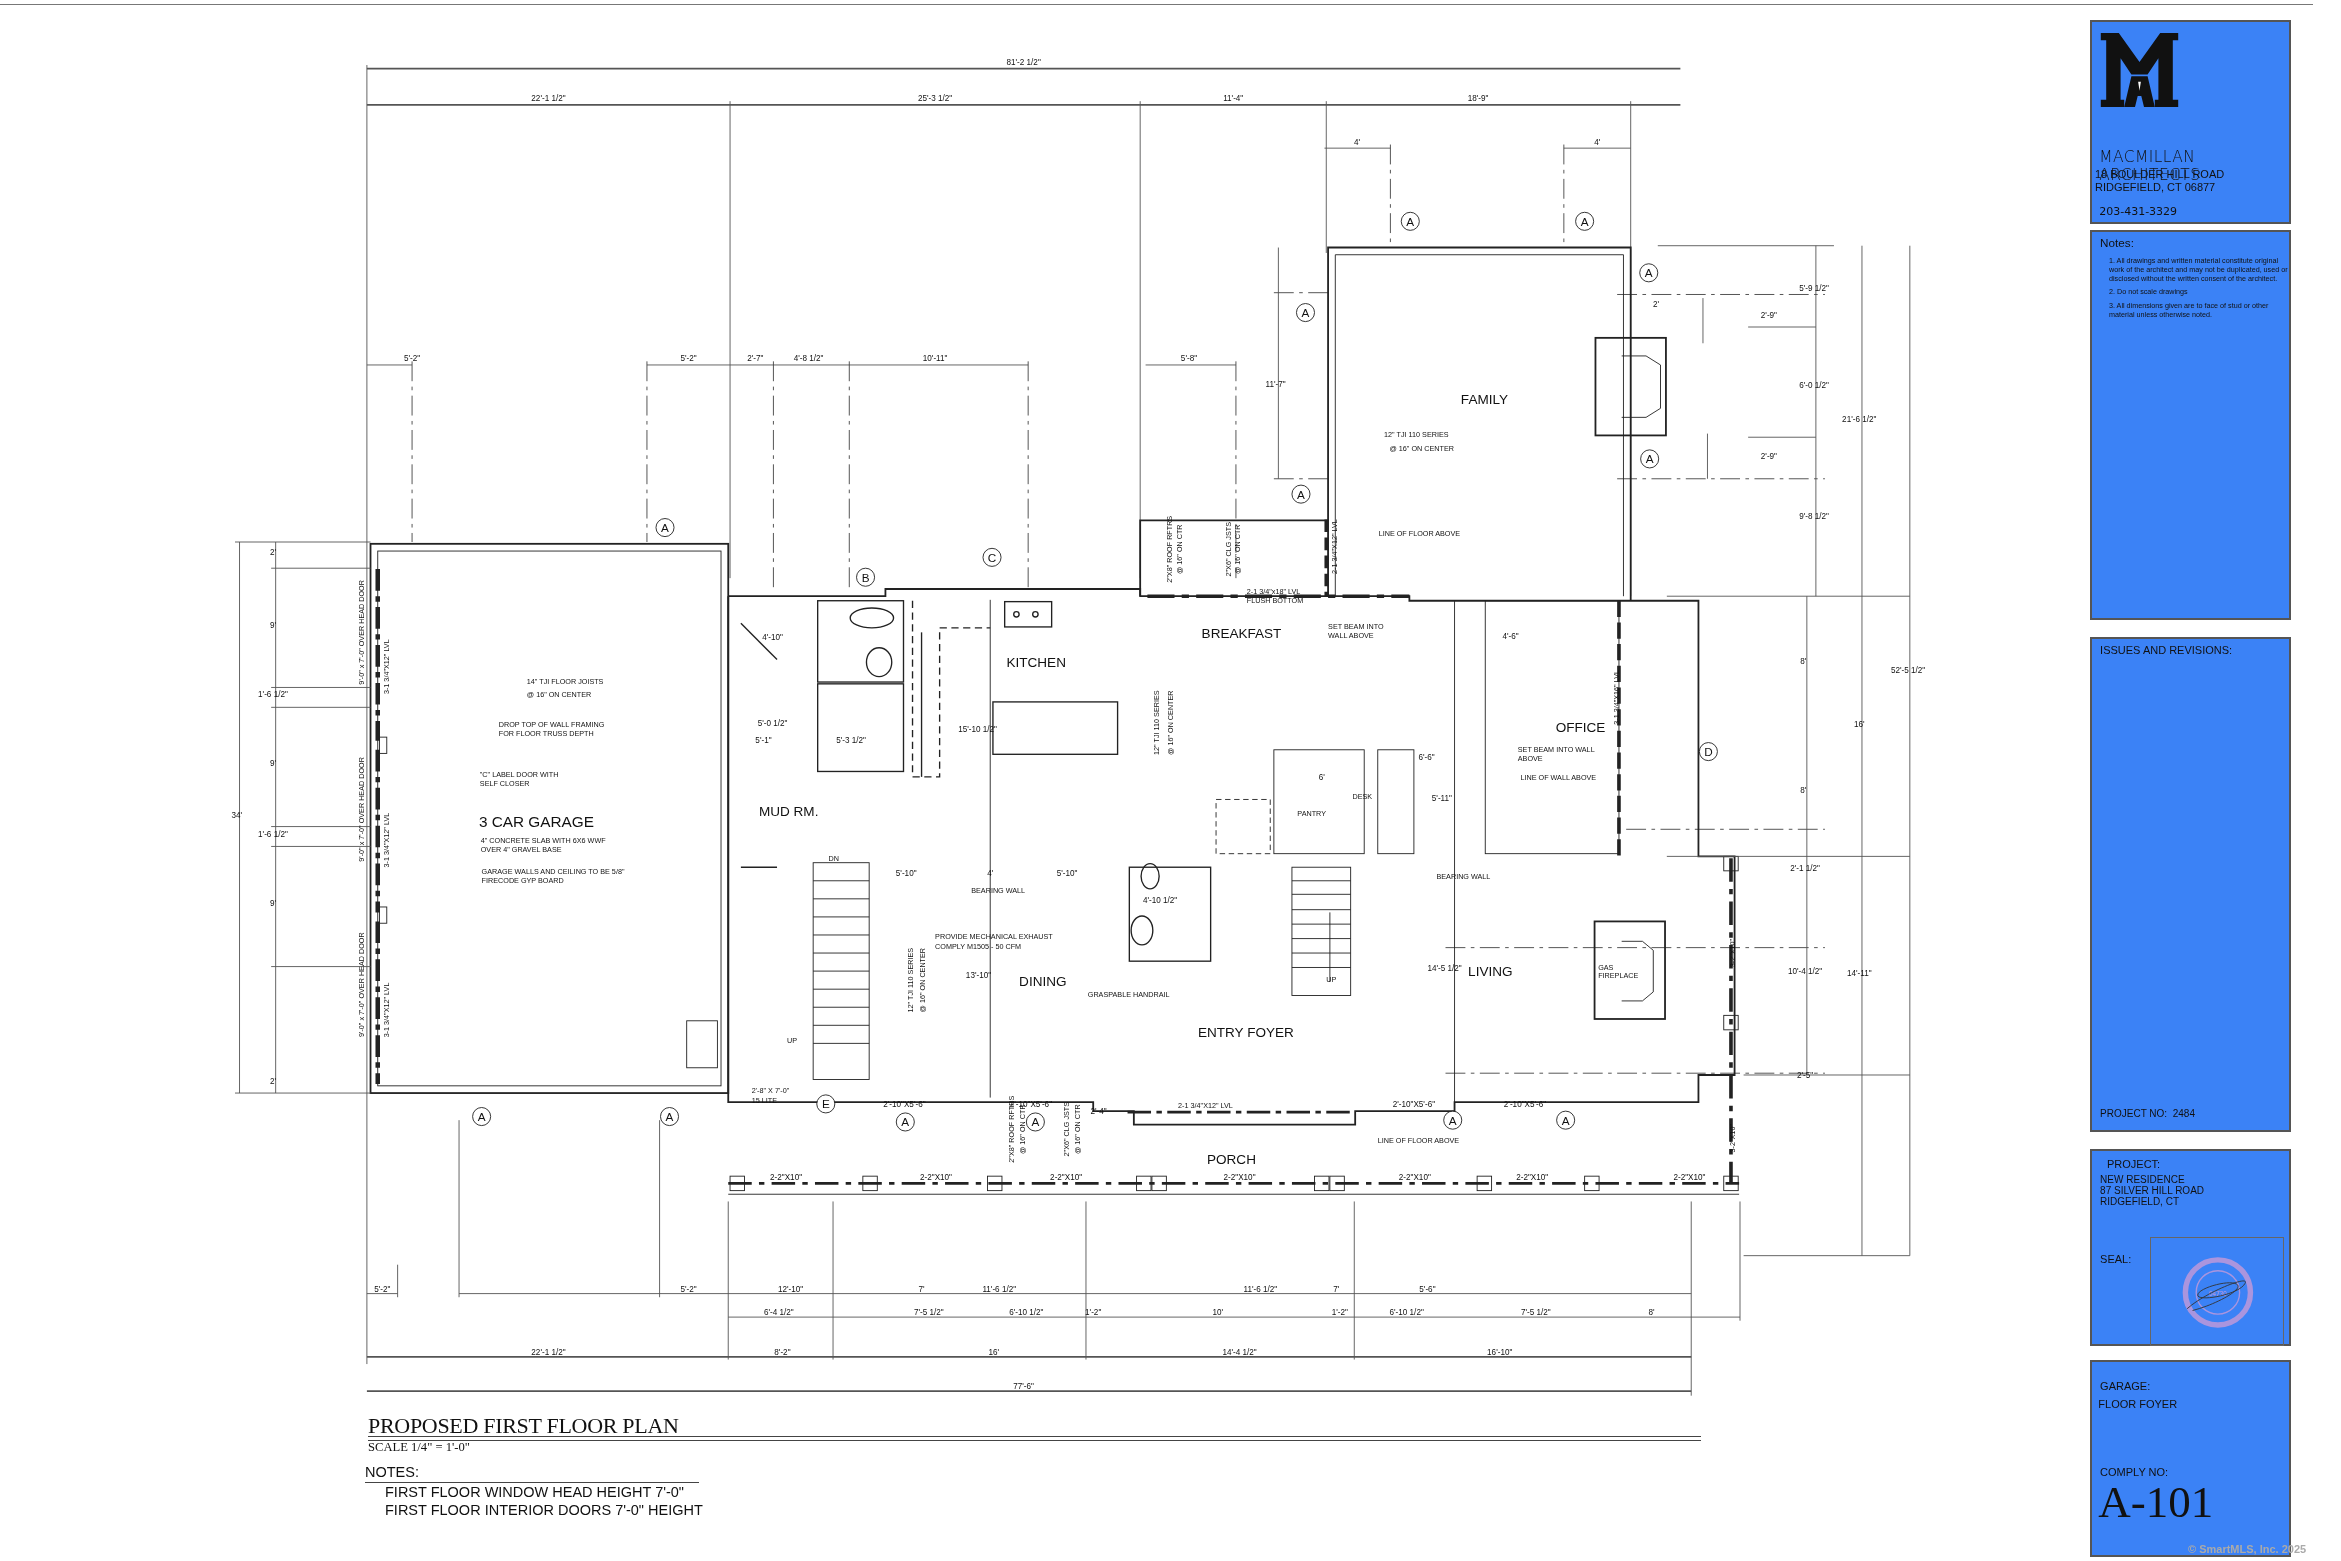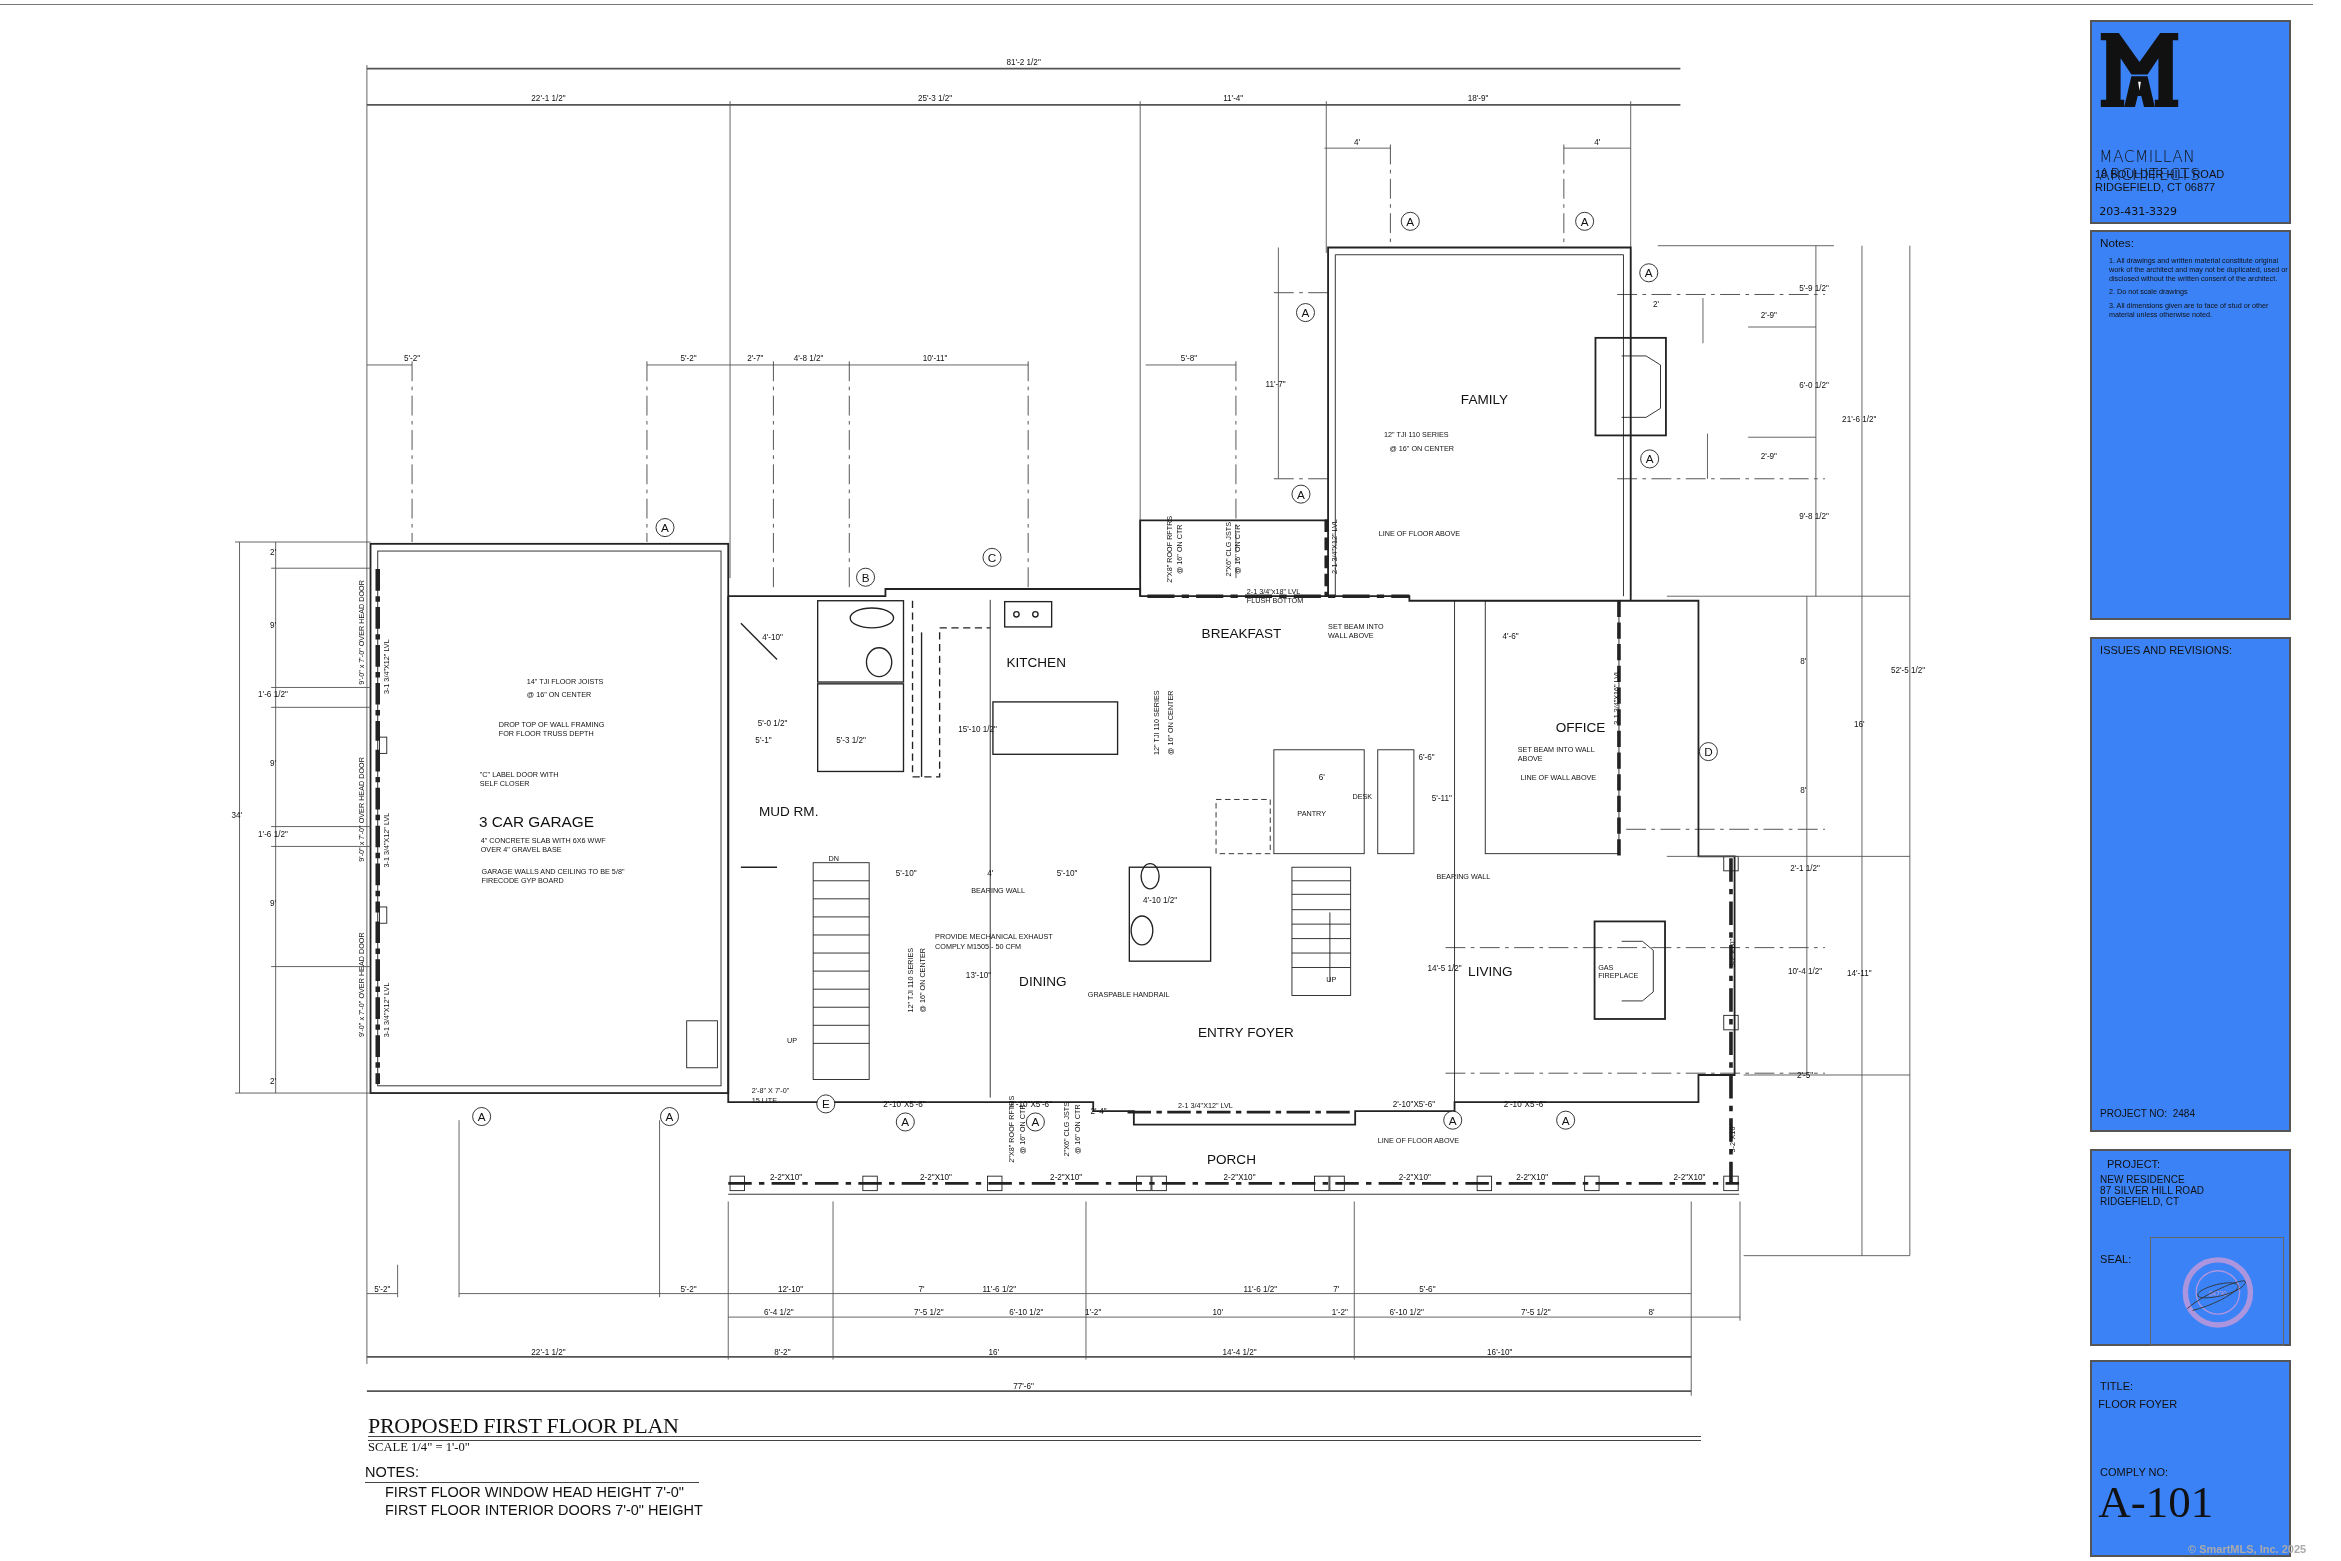--- a/index.html
+++ b/index.html
@@ -503,21 +503,21 @@
     <svg width="132" height="107" viewBox="0 0 146 118">
       <circle cx="74" cy="60" r="36" fill="none" stroke="#c79ad8" stroke-width="6" opacity="0.8"></circle>
       <circle cx="74" cy="60" r="24" fill="none" stroke="#c79ad8" stroke-width="1.5" opacity="0.8"></circle>
       <text x="74" y="64" text-anchor="middle" font-size="7" fill="#c79ad8" font-family="Liberation Sans, sans-serif">04730</text>
       <path d="M40 78 C60 60 110 40 104 50 C98 62 56 70 52 64 C48 56 90 44 96 52 C100 58 70 74 46 80" fill="none" stroke="#333" stroke-width="1"></path>
     </svg>
   </div>
 </div>
 
 <div class="tb tb-title">
-  <div class="title-h">TITLE:</div>
+  <div class="title-h">GARAGE:</div>
   <div class="title-val">FLOOR FOYER</div>
   <div class="dwg-h">COMPLY NO:</div>
   <div class="dwg-no">A-101</div>
 </div>
 
 <div class="copyright">© SmartMLS, Inc.  2025</div>
 
 <div class="plan-title">PROPOSED FIRST FLOOR  PLAN</div>
 <div class="plan-title-rule"></div>
 <div class="plan-scale">SCALE 1/4" = 1'-0"</div>

